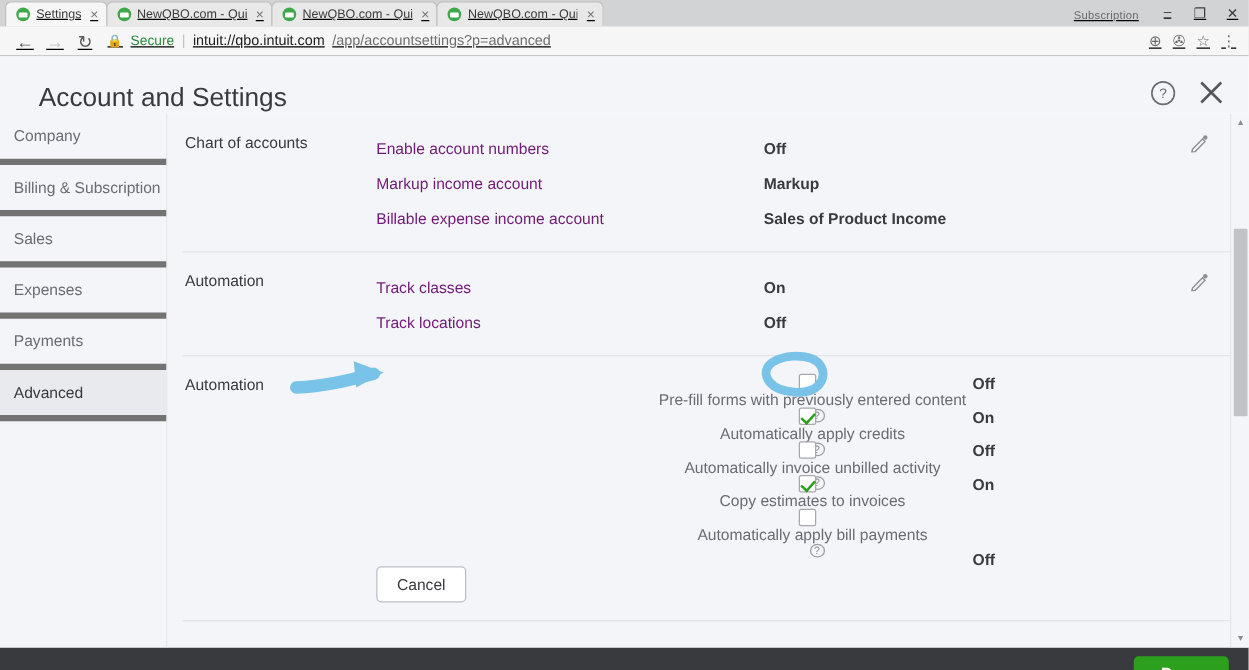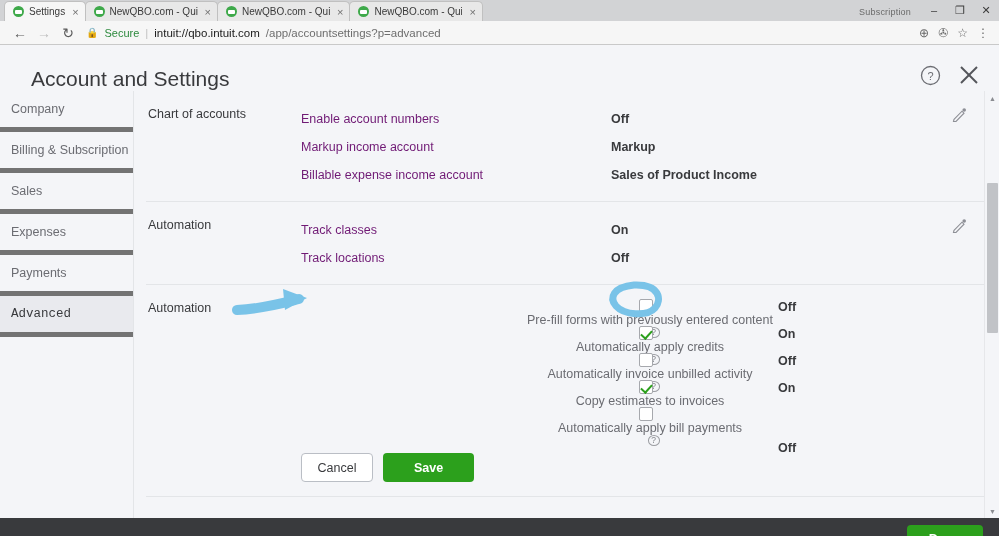--- a/index.html
+++ b/index.html
@@ -4,21 +4,21 @@
 <style>
   * { box-sizing: border-box; margin: 0; padding: 0; }
   html, body {
     width: 999px; height: 536px;
     font-family: "Liberation Sans", sans-serif;
     background: #ffffff;
     overflow: hidden;
   }
 
   
-  .browser-chrome { width: 999px; background: #d4d4d4; }
+  .browser-chrome { width: 999px; background: #d4d4d4; text-decoration: underline; }
   .tabstrip {
     height: 21px; display: flex; align-items: flex-end;
     background: #d2d3d5; position: relative; padding-left: 4px;
   }
   .tab {
     height: 20px; display: flex; align-items: center;
     padding: 0 6px 0 8px; gap: 5px;
     background: #e8e8e8; border-radius: 5px 5px 0 0;
     border: 1px solid #c0c0c0; border-bottom: none;
     font-size: 10px; color: #3a3a3a; position: relative;
@@ -87,21 +87,21 @@
 
   .sidebar {
     width: 134px; flex: none; background: #f4f5f8;
     border-right: 1px solid #e3e5e8;
   }
   .side-item {
     height: 41px; display: flex; align-items: center;
     padding-left: 11px; font-size: 12.5px; color: #6b6c72;
     border-bottom: 5px solid #737373; cursor: pointer;
   }
-  .side-item.active { background: #e9eaee; color: #393a3d; font-family: Liberation Mono, monospace; }
+  .side-item.active { background: #e9eaee; color: #393a3d; }
 
   .content {
     flex: 1; position: relative; overflow: hidden;
     background: #f4f5f8; padding-left: 12px;
   }
 
   .section {
     display: flex; padding: 14px 0 12px 0;
     border-bottom: 1px solid #e3e5e8; position: relative;
   }
@@ -381,21 +381,20 @@
 
         <div class="cbrow">
           <span class="cb"></span>
           <span class="cb-label">Automatically apply bill payments</span>
           <span class="help-dot">?</span>
           <span class="cb-state" style="top:142px">Off</span>
         </div>
 
         <div class="btn-row">
           <div class="btn btn-cancel">Cancel</div>
-          <div class="btn btn-save">Save</div>
         </div>
       </div>
     </div>
 
     <div class="scrollbar">
       <div class="sb-arrow up">▲</div>
       <div class="sb-thumb"></div>
       <div class="sb-arrow down">▼</div>
     </div>
 

